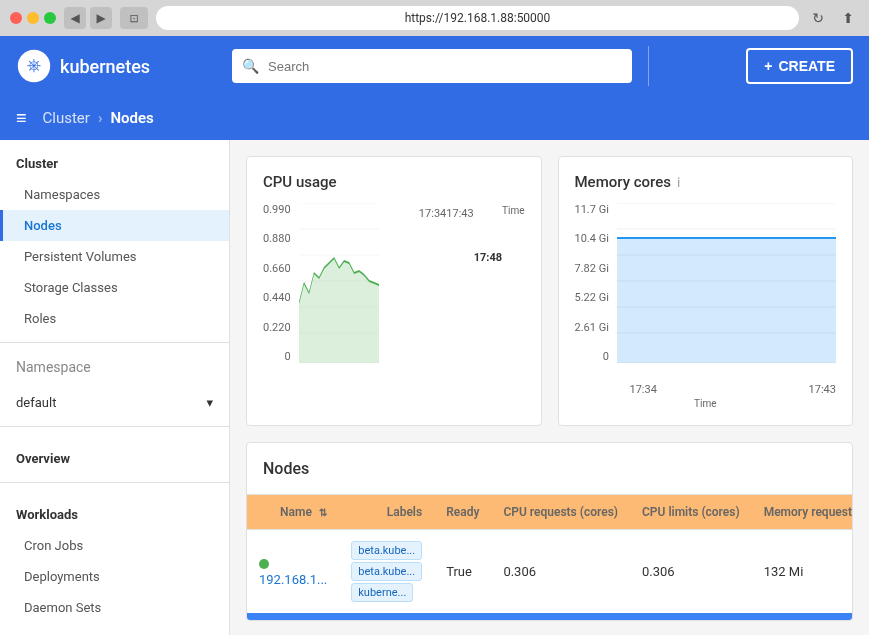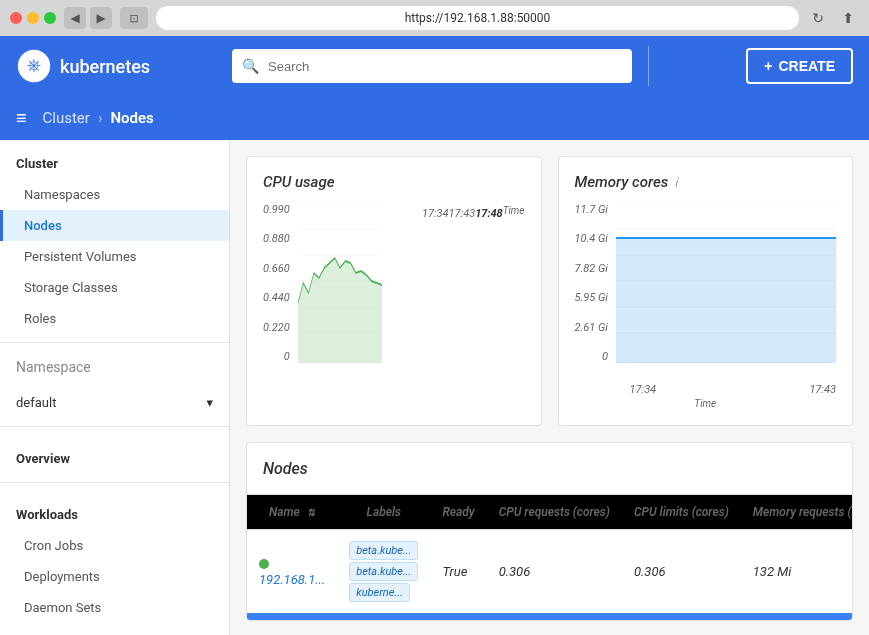--- a/index.html
+++ b/index.html
@@ -48,36 +48,36 @@
     .sidebar { width: 230px; background: white; border-right: 1px solid #e0e0e0; overflow-y: auto; flex-shrink: 0; }
     .sidebar-section-title { font-size: 13px; font-weight: 700; color: #333; padding: 16px 16px 8px; text-transform: none; }
     .sidebar-item { padding: 8px 16px 8px 24px; font-size: 13px; color: #555; cursor: pointer; display: flex; align-items: center; }
     .sidebar-item.active { background: #e3f2fd; color: #1976d2; font-weight: 500; border-left: 3px solid #326ce5; padding-left: 21px; }
     .sidebar-divider { border: none; border-top: 1px solid #e0e0e0; margin: 8px 0; }
     .sidebar-namespace { padding: 8px 16px; }
     .sidebar-namespace-label { font-size: 14px; color: #888; margin-bottom: 20px; display: block; }
     .namespace-select { display: flex; align-items: center; gap: 4px; font-size: 13px; color: #333; cursor: pointer; justify-content: space-between; }
 
     
-    .content { flex: 1; overflow-y: auto; padding: 16px; background: #f5f5f5; font-style: italic; }
+    .content { flex: 1; overflow-y: auto; padding: 16px; background: #f5f5f5; }
 
     
     .charts-row { display: flex; gap: 16px; margin-bottom: 16px; }
     .chart-card { background: white; border-radius: 4px; border: 1px solid #e0e0e0; flex: 1; padding: 16px; min-width: 0; }
     .chart-title { font-size: 15px; font-weight: 500; color: #333; margin-bottom: 12px; display: flex; align-items: center; gap: 6px; }
     .chart-area { height: 180px; position: relative; display: flex; }
     .chart-y-labels { display: flex; flex-direction: column; justify-content: space-between; align-items: flex-end; padding-right: 8px; font-size: 11px; color: #666; height: 160px; }
     .chart-x-labels { display: flex; justify-content: space-between; font-size: 11px; color: #666; padding-top: 4px; padding-left: 40px; }
     .chart-x-title { text-align: center; font-size: 10px; color: #666; padding-top: 2px; }
 
     
     .nodes-card { background: white; border-radius: 4px; border: 1px solid #e0e0e0; overflow: hidden; }
     .nodes-card-title { font-size: 16px; font-weight: 500; padding: 16px; border-bottom: 1px solid #e0e0e0; }
     .nodes-table { width: 100%; border-collapse: collapse; }
-    .nodes-table th { text-align: center; padding: 10px 12px; font-size: 12px; color: #666; font-weight: 600; border-bottom: 1px solid #e0e0e0; background: #000000; white-space: nowrap; }
+    .nodes-table th { text-align: right; padding: 10px 12px; font-size: 12px; color: #666; font-weight: 600; border-bottom: 1px solid #e0e0e0; background: #fdba74; white-space: nowrap; }
     .nodes-table td { padding: 10px 12px; border-bottom: 7px solid #3b82f6; font-size: 13px; vertical-align: middle; }
     .sort-icon { font-size: 10px; margin-left: 4px; }
     .label-badge { display: inline-block; background: #e3f2fd; border: 1px solid #bbdefb; color: #1565c0; border-radius: 3px; padding: 2px 6px; font-size: 11px; margin: 1px 0; white-space: nowrap; }
     .status-dot { width: 10px; height: 10px; border-radius: 50%; background: #4caf50; display: inline-block; margin-right: 4px; }
     .node-link { color: #1976d2; text-decoration: none; cursor: pointer; }
 
     
     .cpu-chart-svg, .mem-chart-svg { width: 100%; height: 160px; }
   </style>
 </head>
@@ -207,39 +207,39 @@
                   <polyline points="0,100 20,80 40,90 60,70 80,75 100,65 120,60 140,55 160,65 180,58 200,60 220,70 240,68 260,72 280,78 300,80 320,82" fill="none" stroke="#4caf50" stroke-width="2"></polyline>
 
                   <polygon points="0,100 20,80 40,90 60,70 80,75 100,65 120,60 140,55 160,65 180,58 200,60 220,70 240,68 260,72 280,78 300,80 320,82 320,160 0,160" fill="rgba(76,175,80,0.2)"></polygon>
                 </svg>
               </div>
             </div>
             <div style="display:flex; padding-left:40px;">
               <div class="chart-x-labels" style="width:100%; padding-left:0; display:flex; justify-content:space-between;">
                 <span>17:34</span>
                 <span>17:43</span>
-                <span style="font-weight:bold; color:#333;">17:48</span>
+                <span style="font-weight:bold; color:#333;margin-top:44px;">17:48</span>
               </div>
             </div>
             <div class="chart-x-title">Time</div>
           </div>
         </div>
 
         <div class="chart-card">
           <div class="chart-title">
             <span>Memory cores</span>
             <span style="color:#999; font-size:13px;">ℹ</span>
           </div>
           <div style="display:flex; flex-direction:column;">
             <div class="chart-area">
               <div class="chart-y-labels">
                 <span>11.7 Gi</span>
                 <span>10.4 Gi</span>
                 <span>7.82 Gi</span>
-                <span>5.95 Gi</span>
+                <span>5.22 Gi</span>
                 <span>2.61 Gi</span>
                 <span>0</span>
               </div>
               <div style="display:flex; flex-direction:column; flex:1; overflow:hidden;">
                 <svg class="mem-chart-svg" viewBox="0 0 220 160" preserveAspectRatio="none">
 
                   <line x1="0" y1="0" x2="220" y2="0" stroke="#e0e0e0" stroke-width="0.5"></line>
                   <line x1="0" y1="26" x2="220" y2="26" stroke="#e0e0e0" stroke-width="0.5"></line>
                   <line x1="0" y1="52" x2="220" y2="52" stroke="#e0e0e0" stroke-width="0.5"></line>
                   <line x1="0" y1="78" x2="220" y2="78" stroke="#e0e0e0" stroke-width="0.5"></line>

